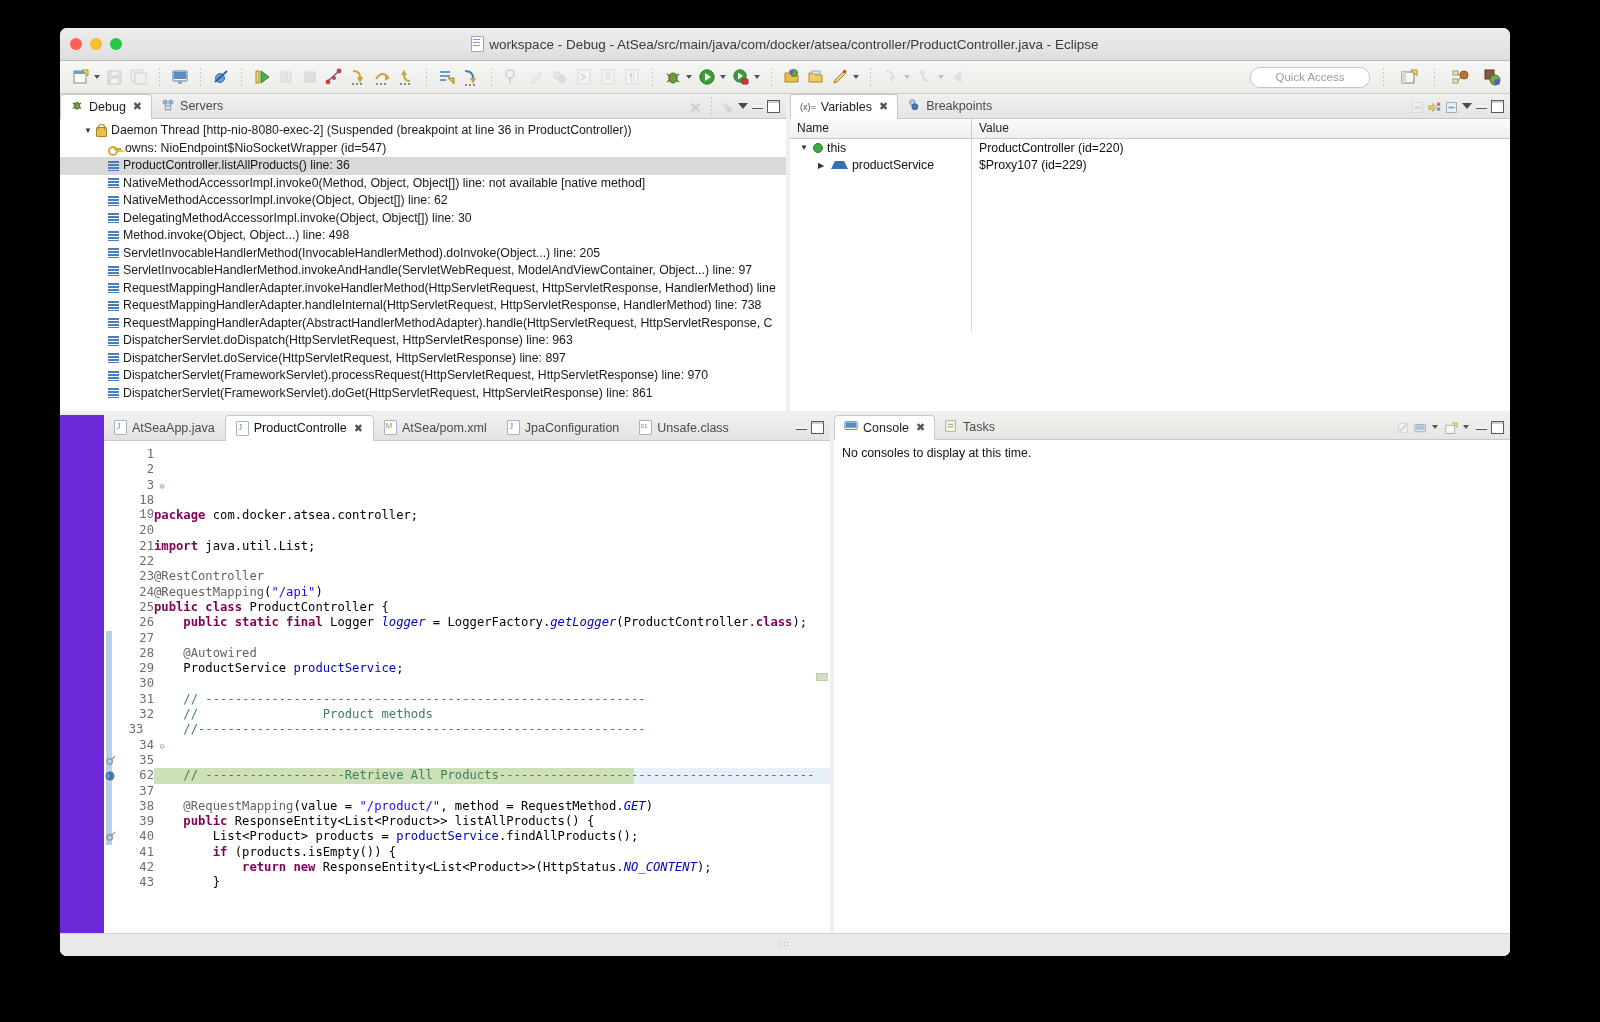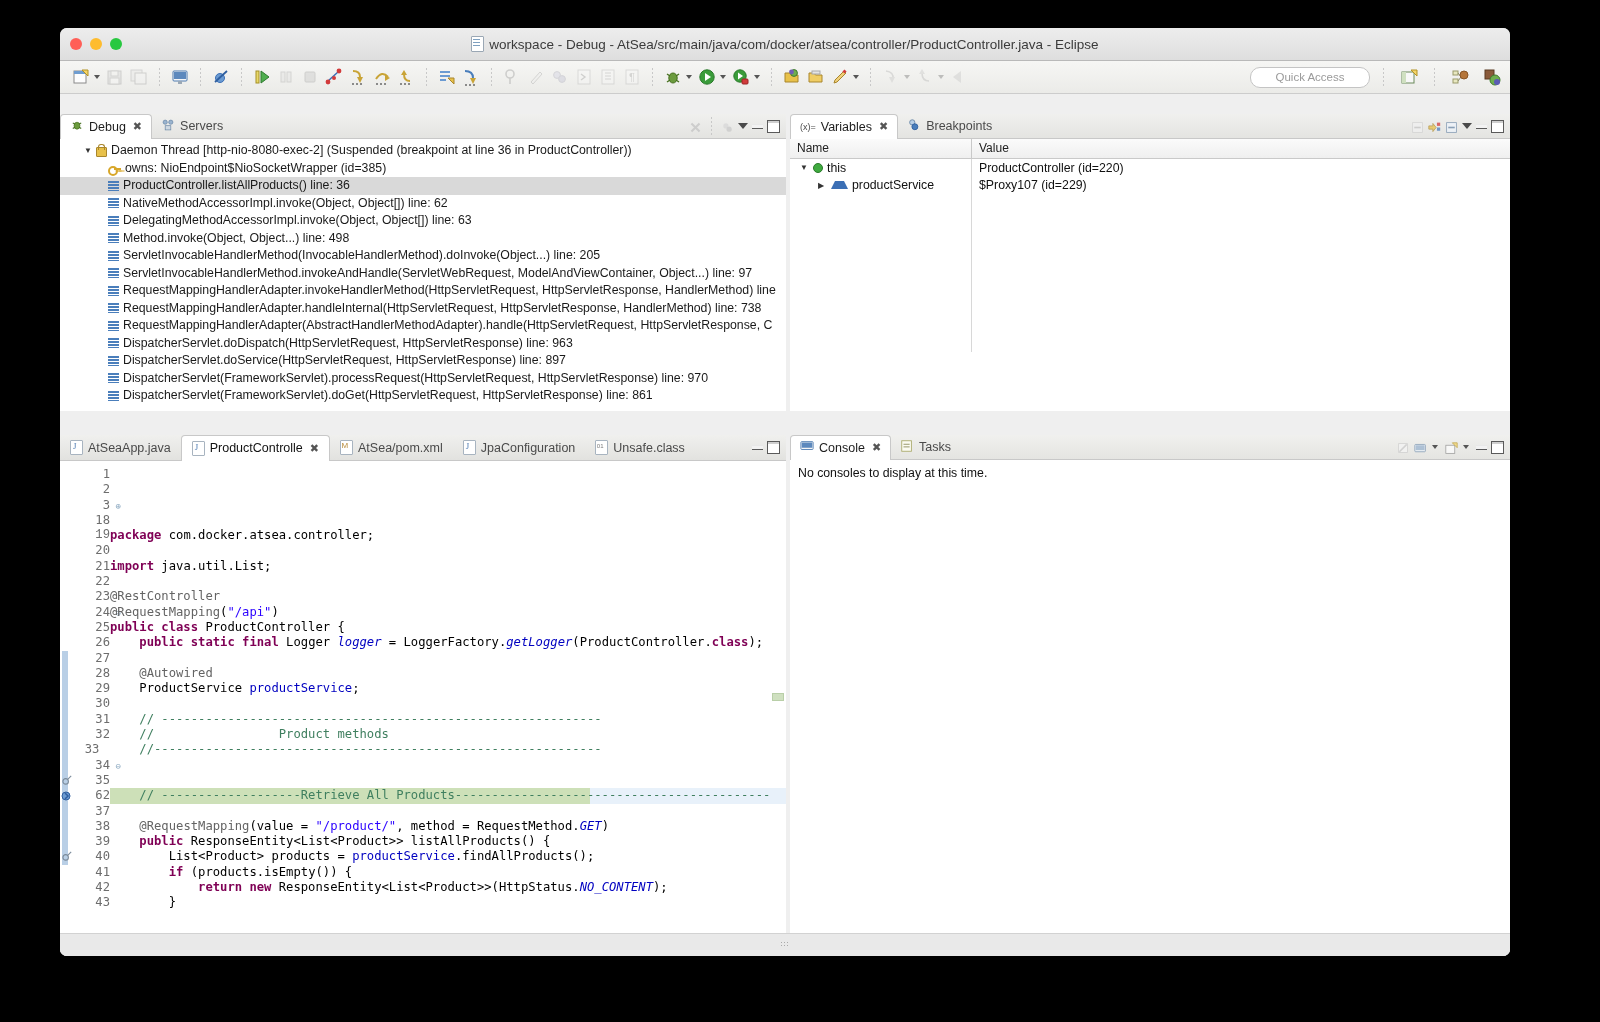--- a/index.html
+++ b/index.html
@@ -24,21 +24,21 @@
   .ic{width:20px;height:20px;position:relative;display:inline-block;margin:0 2px;}
   .arw{width:0;height:0;border-left:3.5px solid transparent;border-right:3.5px solid transparent;border-top:4px solid #555;margin-left:1px;margin-right:3px;}
   .dim{opacity:.33;}
   .qa{margin-left:auto;display:flex;align-items:center;gap:8px;}
   .qabox{width:118px;height:19px;border:1px solid #c4c4c4;border-radius:10px;background:#fff;
          font-size:11.5px;color:#9a9a9a;display:flex;align-items:center;justify-content:center;}
   
   .wb{flex:1;display:flex;flex-direction:column;background:#efefef;min-height:0;}
   .rowtop{display:flex;height:317px;flex:0 0 317px;}
   .rowbot{display:flex;flex:1;min-height:0;}
-  .pane{display:flex;flex-direction:column;min-width:0;background:#6d28d9;margin-top:20px;}
+  .pane{display:flex;flex-direction:column;min-width:0;background:#6d28d9;}
   .ptabs{height:24px;flex:0 0 24px;background:linear-gradient(#f0f0ee,#e4e4e1);border-bottom:1px solid #c8c8c8;
          display:flex;align-items:stretch;position:relative;}
   .ptab{display:flex;align-items:center;gap:5px;padding:0 9px;font-size:12.5px;color:#4a4a4a;position:relative;}
   .ptab.act{background:#fff;border-top-left-radius:4px;border-top-right-radius:4px;color:#1d1d1d;
             box-shadow:inset 0 1px 0 #fff;border-left:1px solid #c8c8c8;border-right:1px solid #c8c8c8;border-top:1px solid #c8c8c8;}
   .ptab.act:after{content:"";position:absolute;left:0;right:0;bottom:-1px;height:1px;background:#fff;}
   .xclose{font-size:11px;color:#555;margin-left:2px;}
   .ptools{margin-left:auto;display:flex;align-items:center;gap:4px;padding-right:6px;}
   .mini{width:13px;height:13px;position:relative;opacity:.75;}
   .tri-d{width:0;height:0;border-left:5px solid transparent;border-right:5px solid transparent;border-top:6px solid #4a4a4a;}
@@ -424,34 +424,38 @@
         </div>
         <div class="body">
           <div class="tree">
             <div class="trow" style="padding-left:22px;">
               <span class="tw">▼</span>
               <span class="thr"></span>
               <span>Daemon Thread [http-nio-8080-exec-2] (Suspended (breakpoint at line 36 in ProductController))</span>
             </div>
             <div class="trow" style="padding-left:48px;">
               <span class="key"></span>
-              <span>owns: NioEndpoint$NioSocketWrapper  (id=385)</span>
+              <span>owns: NioEndpoint$NioSocketWrapper  (id=547)</span>
             </div>
             <div id="frames">
                   <div class="trow sel" style="padding-left: 48px; text-align: right;">
                     <span class="stk"></span>
                     <span>ProductController.listAllProducts() line: 36</span>
                   </div>
                   <div class="trow" style="padding-left: 48px;">
                     <span class="stk"></span>
+                    <span>NativeMethodAccessorImpl.invoke0(Method, Object, Object[]) line: not available [native method]</span>
+                  </div>
+                  <div class="trow" style="padding-left: 48px;">
+                    <span class="stk"></span>
                     <span>NativeMethodAccessorImpl.invoke(Object, Object[]) line: 62</span>
                   </div>
                   <div class="trow" style="padding-left: 48px;">
                     <span class="stk"></span>
-                    <span>DelegatingMethodAccessorImpl.invoke(Object, Object[]) line: 63</span>
+                    <span>DelegatingMethodAccessorImpl.invoke(Object, Object[]) line: 30</span>
                   </div>
                   <div class="trow" style="padding-left: 48px;">
                     <span class="stk"></span>
                     <span>Method.invoke(Object, Object...) line: 498</span>
                   </div>
                   <div class="trow" style="padding-left: 48px;">
                     <span class="stk"></span>
                     <span>ServletInvocableHandlerMethod(InvocableHandlerMethod).doInvoke(Object...) line: 205</span>
                   </div>
                   <div class="trow" style="padding-left: 48px;">
@@ -602,21 +606,21 @@
                 </div>
           </div>
         </div>
       </div>
     </div>
 
     <div class="hsplit"></div>
 
     <div class="rowbot">
 
-      <div class="pane" style="width:726px;flex:0 0 726px;">
+      <div class="pane" style="width:726px;flex:0 0 726px;padding-left:44px;">
         <div class="etabs">
           <div class="etab">
             <span class="fic j"></span>
             <span>AtSeaApp.java</span>
           </div>
           <div class="etab act">
             <span class="fic j"></span>
             <span>ProductControlle</span>
             <span class="xclose">✖</span>
           </div>

